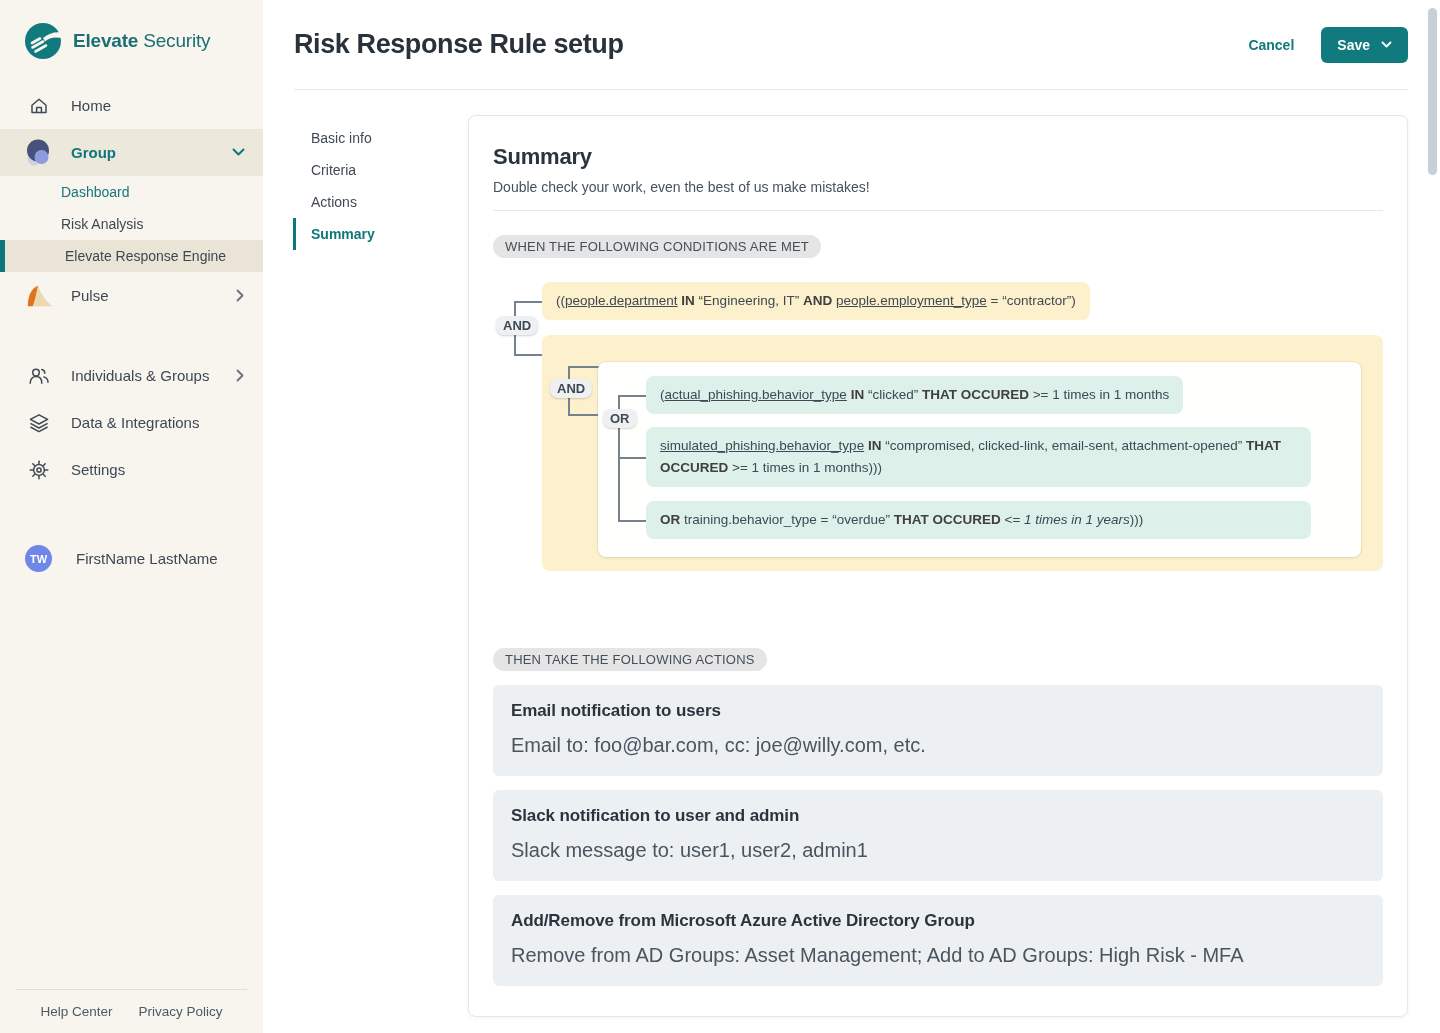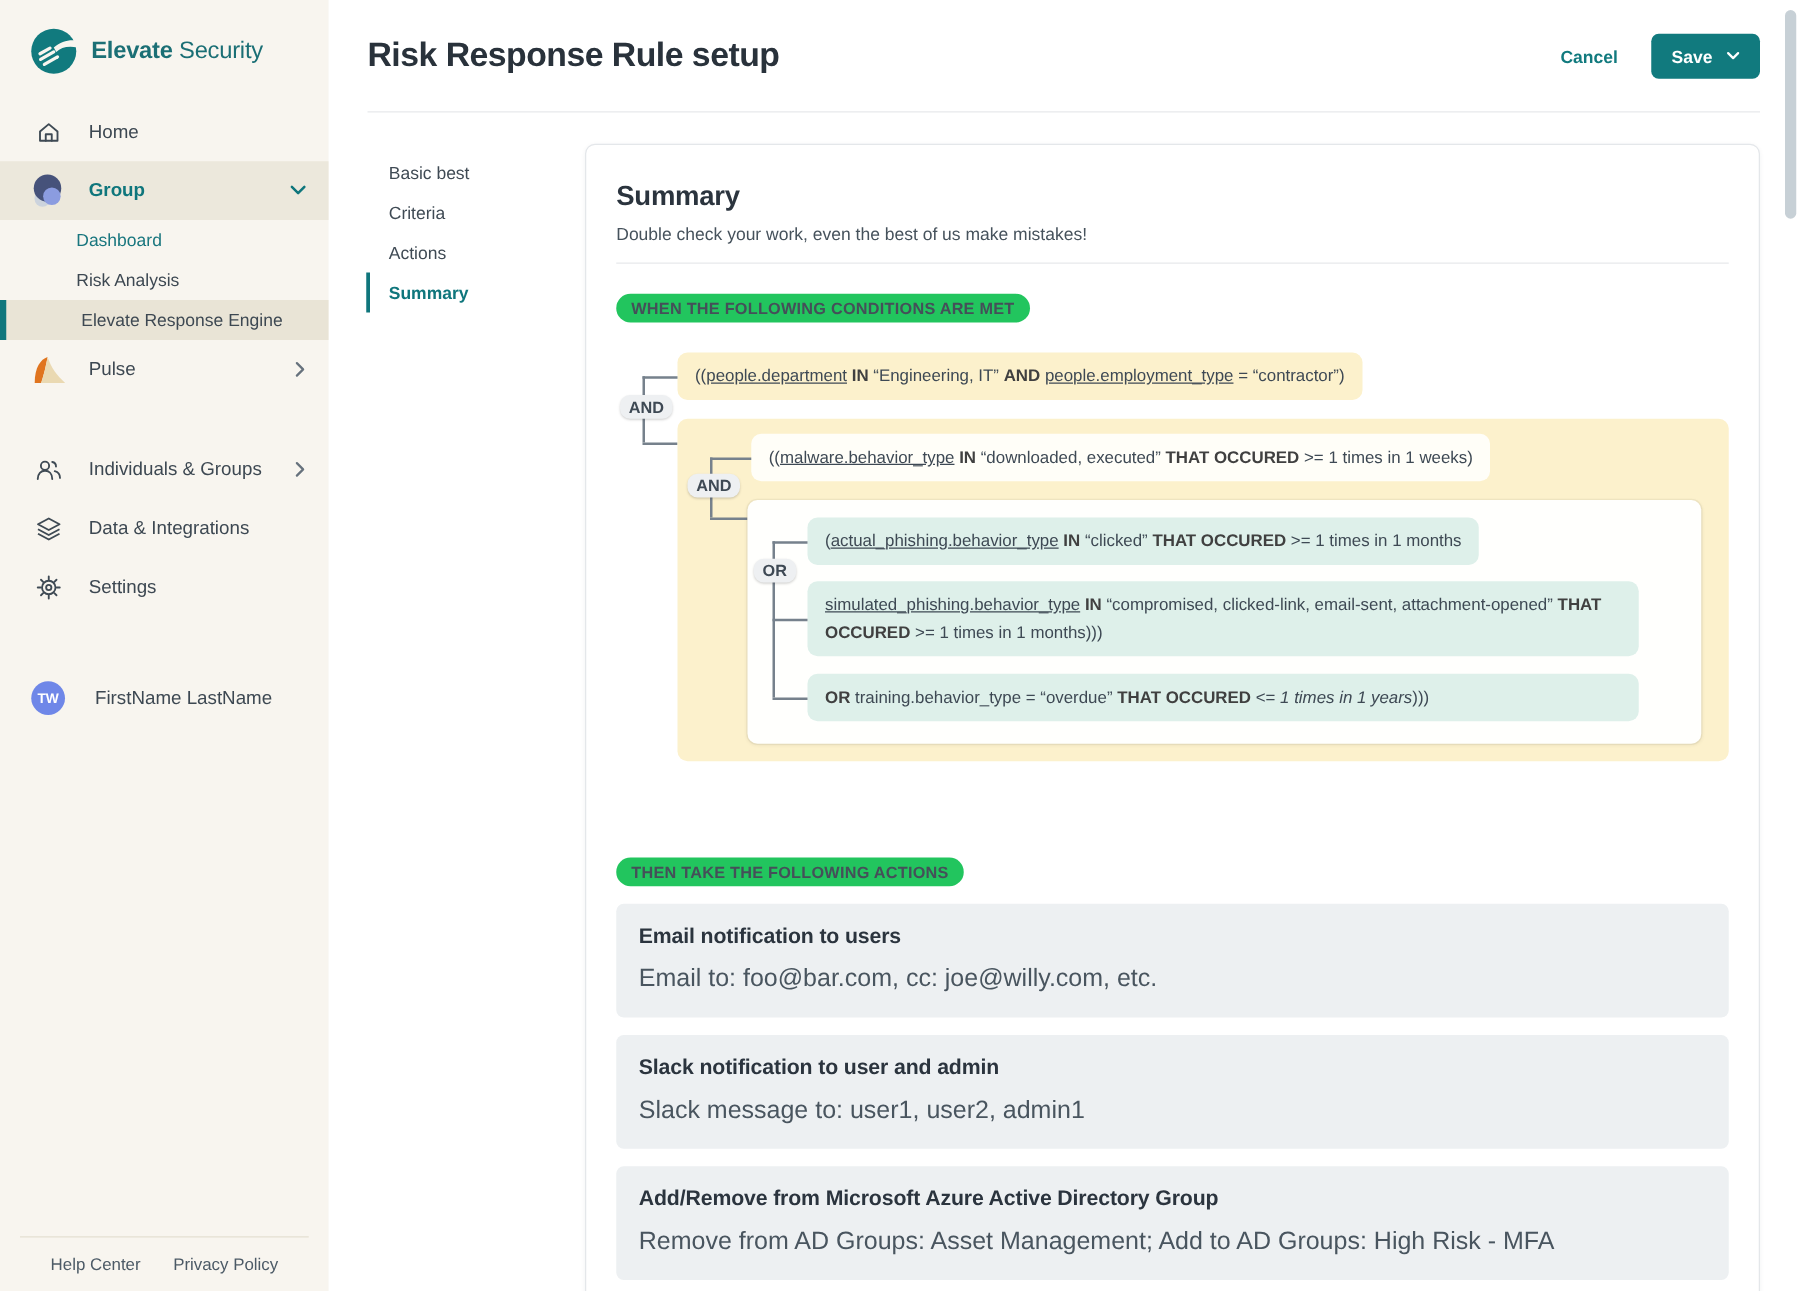--- a/index.html
+++ b/index.html
@@ -69,21 +69,21 @@
   .subnav-item.active { color:#0f767c; font-weight:700; border-left-color:#0f767c; }
 
   .card {
     flex:1; background:#fff; border:1px solid #e4e7ea; border-radius:8px;
     box-shadow:0 1px 4px rgba(40,50,60,0.06); padding:24px 24px 30px; min-height:897px;
   }
   .card-title { font-size:22px; font-weight:700; color:#2b343e; margin-top:4px; letter-spacing:-0.2px; }
   .card-sub { font-size:14px; color:#46525c; margin-top:9px; }
   .card-rule { border-top:1px solid #e7e9eb; margin-top:15px; }
   .pill-badge {
-    display:inline-block; background:#22c55e; color:#454f59; font-size:13px; font-weight:700;
+    display:inline-block; background:#e5e5e5; color:#454f59; font-size:13px; font-weight:400;
     letter-spacing:0.2px; padding:4px 12px; border-radius:12px; margin-top:24px;
   }
   .pill-badge.then { margin-top:77px; }
 
   
   .tree { position:relative; margin-top:24px; }
   .cond {
     border-radius:8px; padding:8px 14px; font-size:13.5px; line-height:22px;
     color:#3e4954; width:fit-content; max-width:100%;
   }
@@ -270,21 +270,21 @@
             <svg width="11" height="8" viewBox="0 0 11 8" fill="none" stroke="#ffffff" stroke-width="1.8" stroke-linecap="round" stroke-linejoin="round">
                 <polyline points="1.5,1.5 5.5,5.5 9.5,1.5"></polyline>
               </svg>
           </span>
         </button>
       </div>
     </header>
 
     <div class="content">
       <nav class="subnav">
-        <div class="subnav-item">Basic best</div>
+        <div class="subnav-item">Basic info</div>
         <div class="subnav-item">Criteria</div>
         <div class="subnav-item">Actions</div>
         <div class="subnav-item active">Summary</div>
       </nav>
 
       <section class="card">
         <h2 class="card-title">Summary</h2>
         <p class="card-sub">Double check your work, even the best of us make mistakes!</p>
         <div class="card-rule"></div>
 
@@ -292,21 +292,20 @@
 
         <div class="tree">
           <div class="cond yellow indent1"><span class="seg-p">((</span><span class="seg-u">people.department</span><span class="seg-p"> </span><span class="seg-b">IN</span><span class="seg-p"> “Engineering, IT” </span><span class="seg-b">AND</span><span class="seg-p"> </span><span class="seg-u">people.employment_type</span><span class="seg-p"> = “contractor”)</span></div>
 
           <div class="hline" style="left:21px; top:19px; width:28px;"></div>
           <div class="vline" style="left:21px; top:19px; height:53px;"></div>
           <div class="hline" style="left:21px; top:72px; width:28px;"></div>
           <span class="op" style="left:3px; top:34px;">AND</span>
 
           <div class="group-yellow">
-            <div class="cond onyellow"><span class="seg-p">((</span><span class="seg-u">malware.behavior_type</span><span class="seg-p"> </span><span class="seg-b">IN</span><span class="seg-p"> “downloaded, executed” </span><span class="seg-b">THAT OCCURED</span><span class="seg-p"> &gt;= 1 times in 1 weeks)</span></div>
 
             <div class="hline" style="left:26px; top:31px; width:33px;"></div>
             <div class="vline" style="left:26px; top:31px; height:48px;"></div>
             <div class="hline" style="left:26px; top:79px; width:30px;"></div>
             <span class="op" style="left:8px; top:44px;">AND</span>
 
             <div class="group-white">
               <div class="cond mint"><span class="seg-p">(</span><span class="seg-u">actual_phishing.behavior_type</span><span class="seg-p"> </span><span class="seg-b">IN</span><span class="seg-p"> “clicked” </span><span class="seg-b">THAT OCCURED</span><span class="seg-p"> &gt;= 1 times in 1 months</span></div>
               <div class="cond mint block"><span class="seg-u">simulated_phishing.behavior_type</span><span class="seg-p"> </span><span class="seg-b">IN</span><span class="seg-p"> “compromised, clicked-link, email-sent, attachment-opened” </span><span class="seg-b">THAT OCCURED</span><span class="seg-p"> &gt;= 1 times in 1 months)))</span></div>
               <div class="cond mint block last"><span class="seg-b">OR</span><span class="seg-p"> training.behavior_type = “overdue” </span><span class="seg-b">THAT OCCURED</span><span class="seg-p"> &lt;= </span><span class="seg-i">1 times in 1 years</span><span class="seg-p">)))</span></div>

